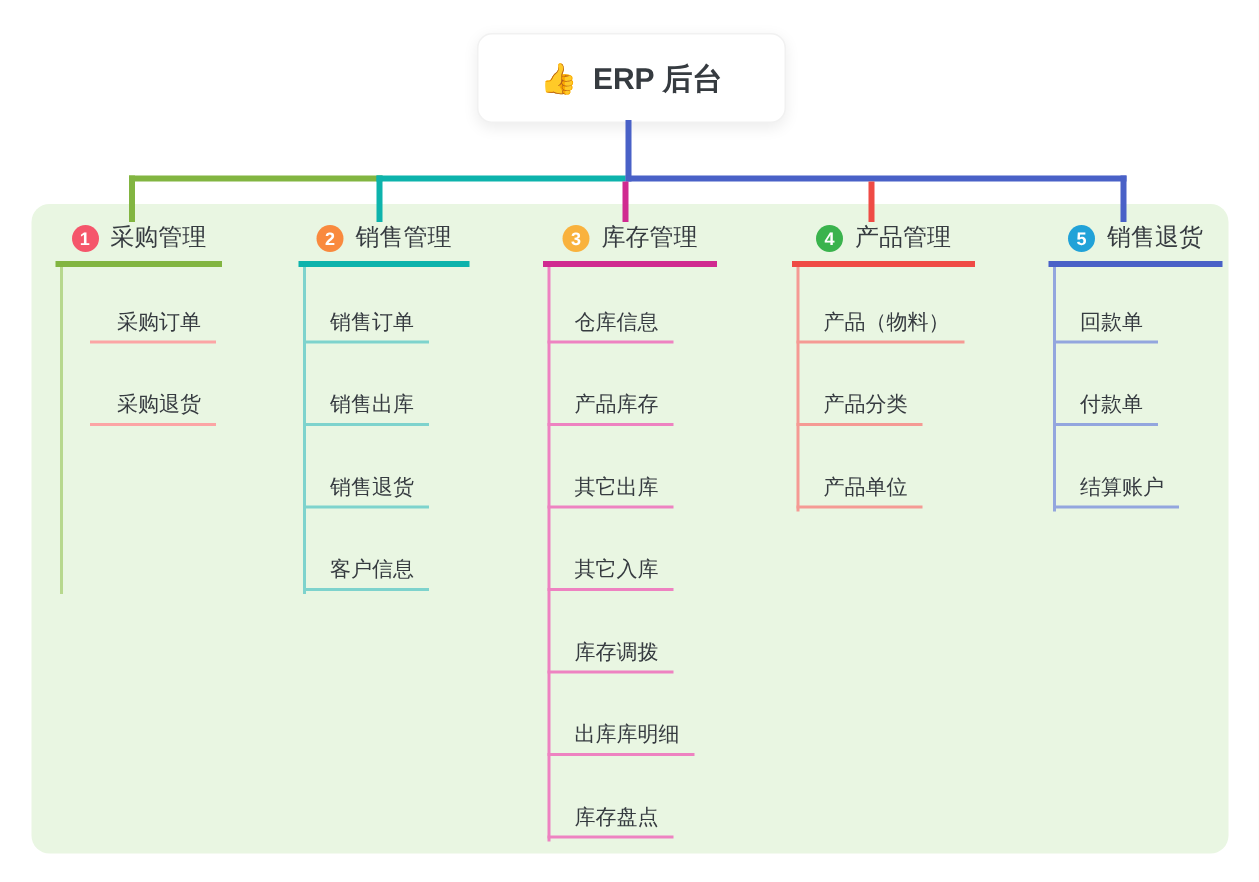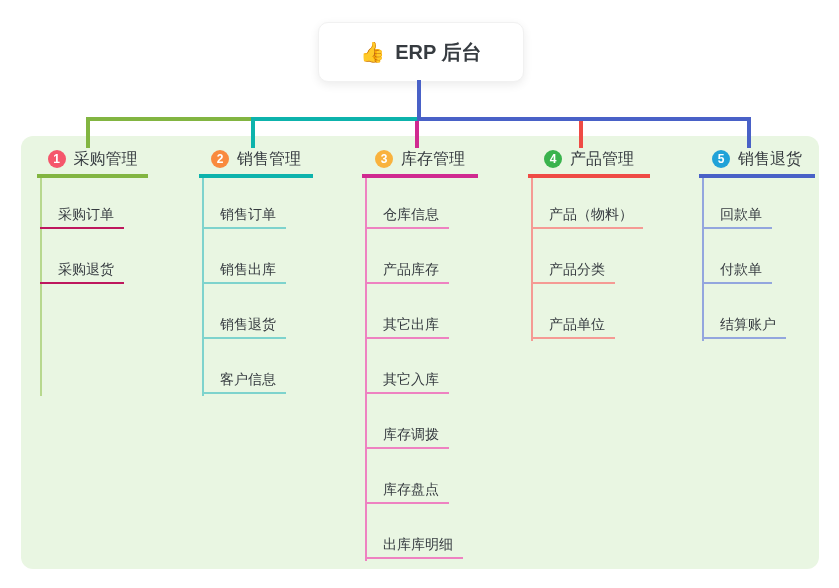--- a/index.html
+++ b/index.html
@@ -41,21 +41,21 @@
   .badge4{background:#3ab34d;} .badge5{background:#21a2d8;}
   .vline{position:absolute;width:2px;top:178px;}
   .v1{background:#b7d88e;} .v2{background:#7ed3cd;} .v3{background:#ee82c1;}
   .v4{background:#f59a94;} .v5{background:#93a6de;}
   .children{position:absolute;top:178px;}
   .child{
     width:fit-content;white-space:nowrap;
     padding:32px 10px 5px 18px;font-size:14px;line-height:16px;
   }
   .child.first{padding-top:28px;}
-  .c1{border-bottom:2px solid #be185d;}
+  .c1{border-bottom:2px solid #fca5a5;margin-left:20px;}
   .c2{border-bottom:2px solid #7ed3cd;}
   .c3{border-bottom:2px solid #ee82c1;}
   .c4{border-bottom:2px solid #f59a94;}
   .c5{border-bottom:2px solid #93a6de;}
 </style>
 </head>
 <body>
 
 <div id="stage">
 
@@ -102,22 +102,22 @@
     <span class="badge badge3">3</span>
     <span>库存管理</span>
   </div>
   <div class="vline v3" style="left:365px;height:383px;"></div>
   <div class="children" style="left:365px;text-align:center;">
     <div class="child c3 first">仓库信息</div>
     <div class="child c3">产品库存</div>
     <div class="child c3">其它出库</div>
     <div class="child c3">其它入库</div>
     <div class="child c3">库存调拨</div>
+    <div class="child c3">出库库明细</div>
     <div class="child c3">库存盘点</div>
-    <div class="child c3">出库库明细</div>
   </div>
 
   <div class="header h4" style="left:528px;width:122px;">
     <span class="badge badge4">4</span>
     <span>产品管理</span>
   </div>
   <div class="vline v4" style="left:531px;height:163px;"></div>
   <div class="children" style="left:531px;">
     <div class="child c4 first">产品（物料）</div>
     <div class="child c4">产品分类</div>

